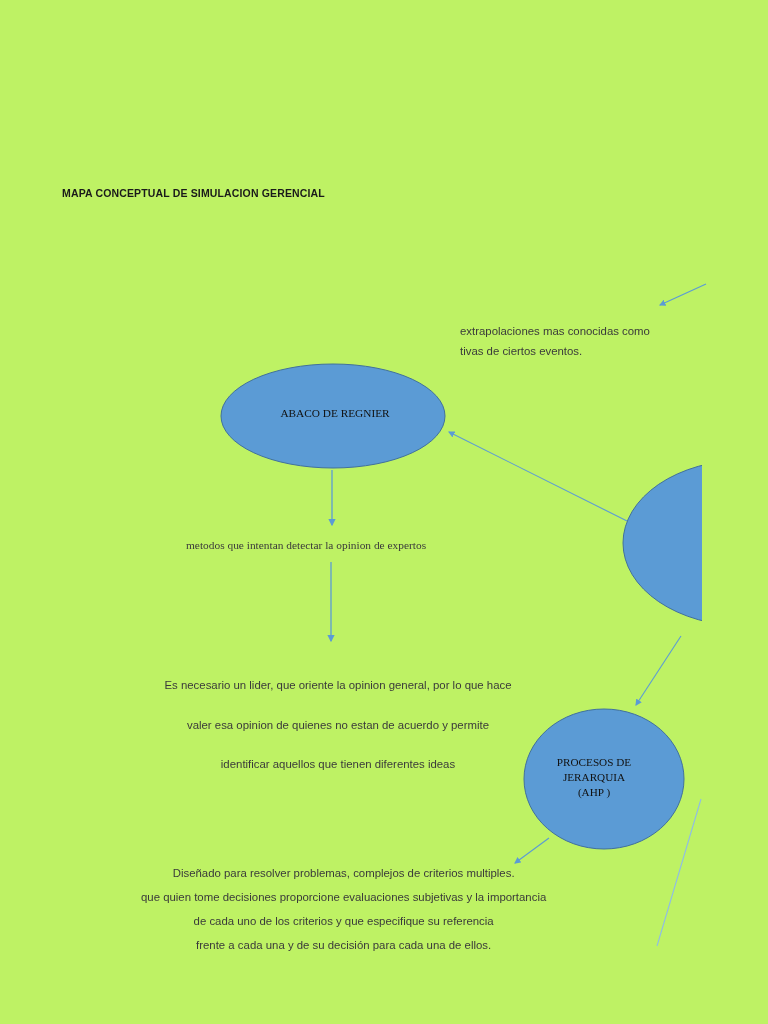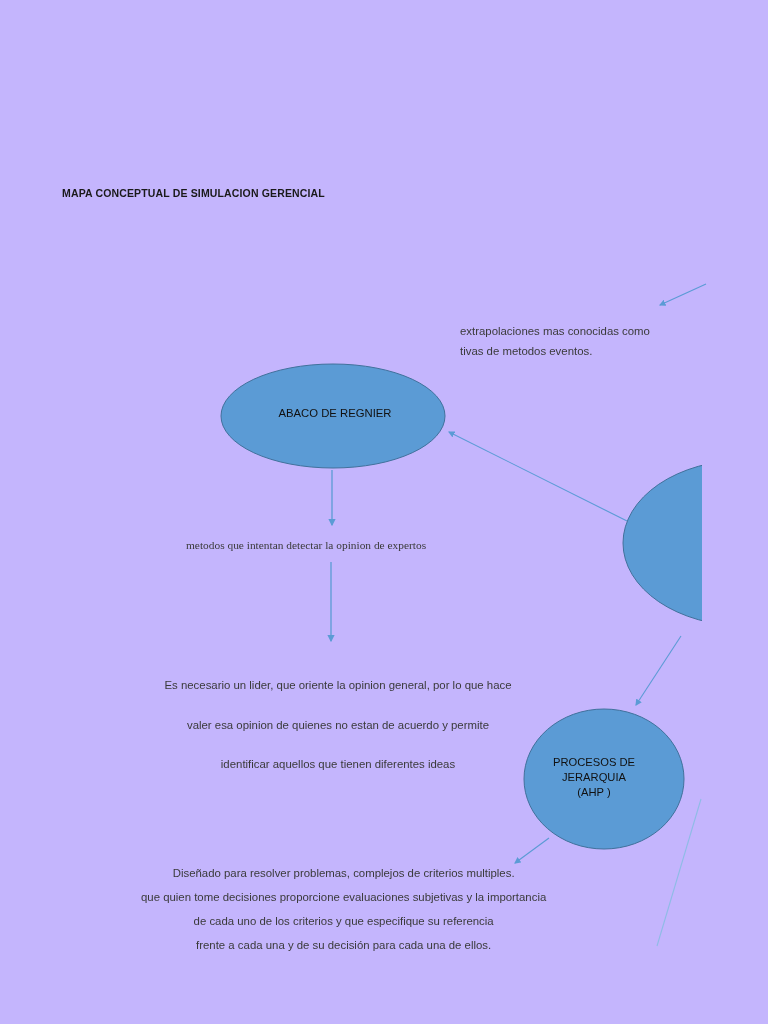--- a/index.html
+++ b/index.html
@@ -8,21 +8,21 @@
     background: #ffffff;
   }
   body {
     font-family: "Liberation Sans", sans-serif;
     color: #000000;
   }
   #page {
     position: relative;
     width: 768px;
     height: 1024px;
-    background: #c4b5fd;
+    background: #bef264;
     overflow: hidden;
   }
   #diagram-svg {
     position: absolute;
     left: 0;
     top: 0;
     width: 768px;
     height: 1024px;
   }
   .doc-title {
@@ -86,21 +86,21 @@
     top: 406px;
     width: 210px;
     font-size: 11.3px;
   }
   #label-ahp {
     left: 524px;
     top: 755px;
     width: 140px;
     font-size: 11.2px;
   }
-  .ln-b { display: block; }
+  .ln-b { display: block; font-family: Liberation Serif, serif; }
 </style>
 </head>
 <body>
 
 <div id="page">
 
   <div class="doc-title">MAPA CONCEPTUAL DE SIMULACION GERENCIAL</div>
 
   <svg id="diagram-svg" viewBox="0 0 768 1024">
     <defs>
@@ -140,21 +140,21 @@
   </div>
 
   <div class="ellipse-label" id="label-ahp">
     <span class="ln-b">PROCESOS DE</span>
     <span class="ln-b">JERARQUIA</span>
     <span class="ln-b">(AHP )</span>
   </div>
 
   <div class="text-block" id="text-pronostico">
     <span class="ln">extrapolaciones mas conocidas como</span>
-    <span class="ln">tivas de metodos eventos.</span>
+    <span class="ln">tivas de ciertos eventos.</span>
   </div>
 
   <div class="text-block" id="text-metodos">
     <span class="ln">metodos que intentan detectar la opinion de expertos</span>
   </div>
 
   <div class="text-block" id="text-lider">
     <span class="ln">Es necesario un lider, que oriente la opinion general, por lo que hace</span>
     <span class="ln">valer esa opinion de quienes no estan de acuerdo y permite</span>
     <span class="ln">identificar aquellos que tienen diferentes ideas</span>

